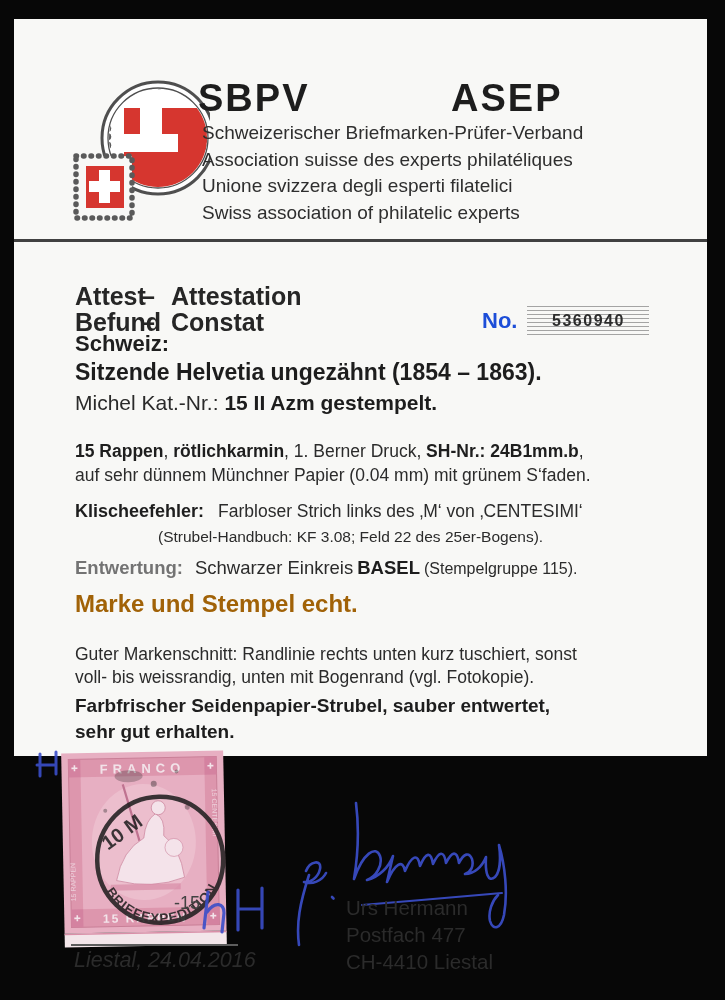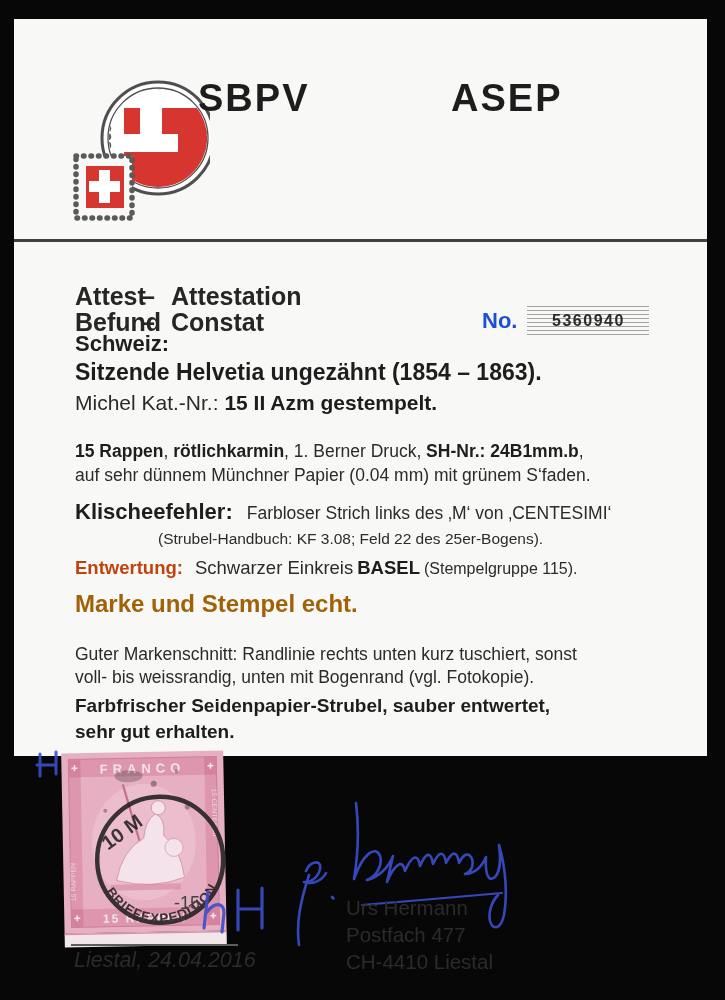--- a/index.html
+++ b/index.html
@@ -37,24 +37,24 @@
     font-size:16px;font-weight:bold;letter-spacing:1.5px;color:#2c2c2c;
   }
   .schweiz{left:61px;top:312px;font-size:22px;font-weight:bold;color:#1f1f1f;}
   .issue{left:61px;top:340px;font-size:23px;font-weight:bold;color:#1d1d1d;}
   .michel{left:61px;top:372px;font-size:21px;color:#2a2a2a;}
   .michel b{color:#1d1d1d;}
   .para{left:61px;font-size:17.5px;line-height:23.5px;color:#2b2b2b;}
   .p-desc{top:421px;}
   .p-desc b{color:#1e1e1e;}
   .p-flaw{top:481px;}
-  .flaw-label{font-weight:bold;font-size:22px;color:#1e1e1e;margin-right:14px;}
+  .flaw-label{font-weight:bold;font-size:18px;color:#1e1e1e;margin-right:14px;}
   .flaw-ref{display:block;margin-left:83px;font-size:15.5px;margin-top:1px;}
   .p-cancel{top:537px;font-size:18.5px;}
-  .cancel-label{font-weight:bold;color:#c2410c;margin-right:12px;}
+  .cancel-label{font-weight:bold;color:#737373;margin-right:12px;}
   .cancel-town{font-weight:bold;color:#1d1d1d;margin:0 4px;text-align:center;}
   .cancel-ref{font-size:16px;}
   .verdict{left:61px;top:571px;font-size:24px;font-weight:bold;color:#a16207;}
   .p-margins{top:624px;line-height:23px;}
   .p-quality{top:674px;font-size:19px;font-weight:bold;line-height:26px;color:#1d1d1d;}
 
   
   .mark-tl{left:20px;top:727px;width:50px;height:52px;}
   .stampwrap{left:46px;top:731px;width:170px;height:198px;transform:rotate(-1.1deg);}
   .pencil{left:160px;top:874px;font-size:18px;font-weight:400;color:#424242;z-index:5;}
@@ -91,20 +91,26 @@
       <rect x="8" y="84" width="56" height="62" fill="none" stroke="#5a5a5a" stroke-width="5.5" stroke-dasharray="0.5 7" stroke-linecap="round"></rect>
       <rect x="18" y="94" width="38" height="42" fill="#d6362f"></rect>
       <rect x="31" y="98" width="11" height="33" fill="#ffffff"></rect>
       <rect x="21" y="109" width="31" height="11" fill="#ffffff"></rect>
     </g>
   </svg>
 
   <div class="abs abbr abbr-sbpv">SBPV</div>
   <div class="abs abbr abbr-asep">ASEP</div>
 
+  <div class="abs org-lines">
+    <div>Schweizerischer Briefmarken-Prüfer-Verband</div>
+    <div>Association suisse des experts philatéliques</div>
+    <div>Unione svizzera degli esperti filatelici</div>
+    <div>Swiss association of philatelic experts</div>
+  </div>
 
   <div class="abs rule"></div>
 
   <div class="abs doc-row row1">
     <span class="dt-l">Attest</span><span class="dt-d">–</span><span>Attestation</span>
   </div>
   <div class="abs doc-row row2">
     <span class="dt-l">Befund</span><span class="dt-d">–</span><span>Constat</span>
   </div>
 

